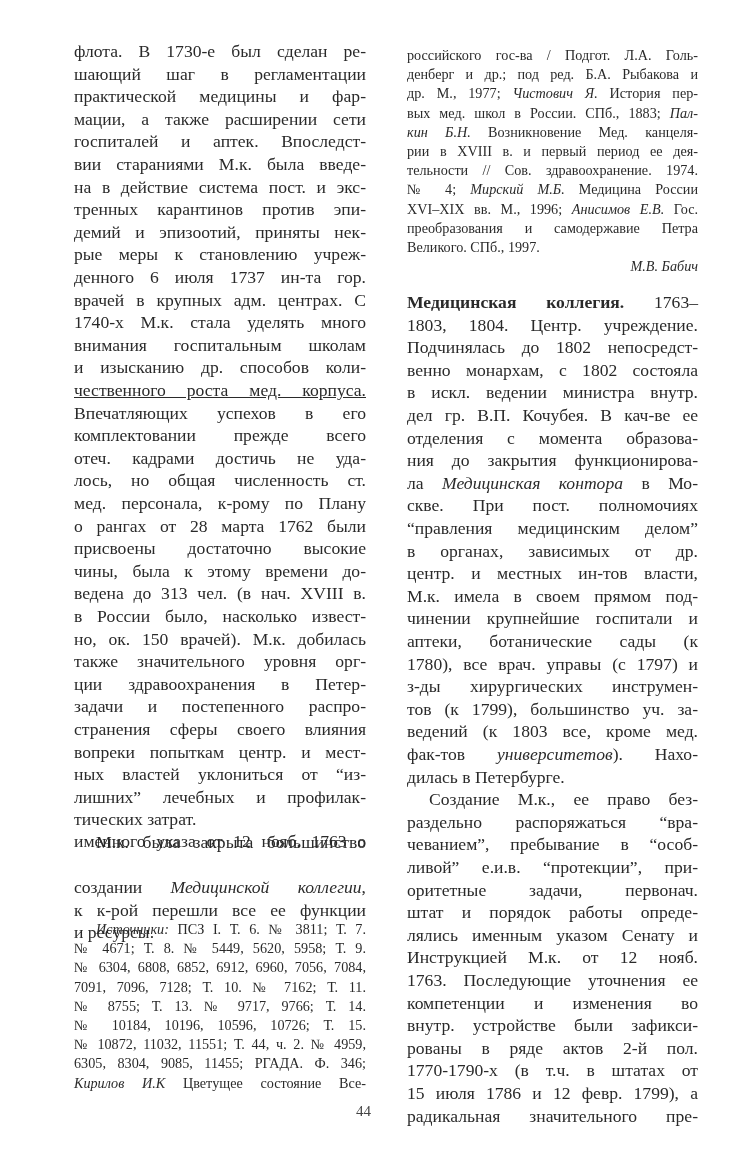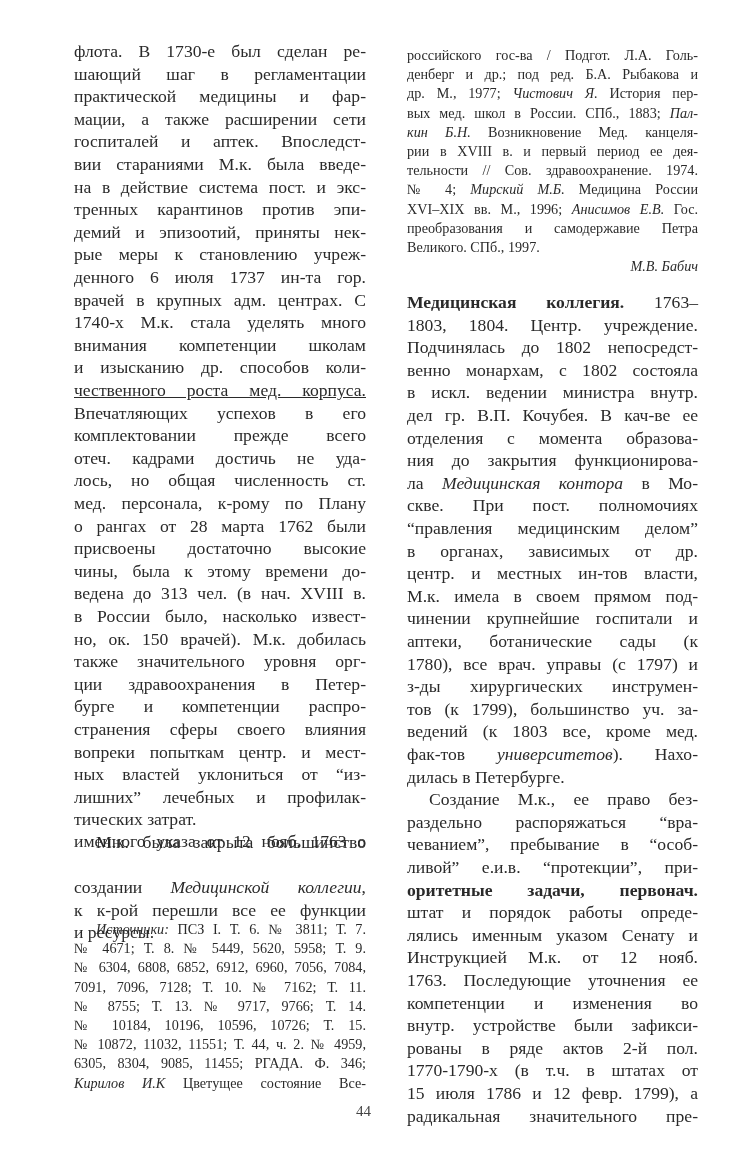--- a/index.html
+++ b/index.html
@@ -39,37 +39,37 @@
     <div class="ln main" style="top: 108.8px;"><span>мации, а также расширении сети</span></div>
     <div class="ln main" style="top: 131.4px;"><span>госпиталей и аптек. Впоследст-</span></div>
     <div class="ln main" style="top: 154px;"><span>вии стараниями М.к. была введе-</span></div>
     <div class="ln main" style="top: 176.6px;"><span>на в действие система пост. и экс-</span></div>
     <div class="ln main" style="top: 199.2px;"><span>тренных карантинов против эпи-</span></div>
     <div class="ln main" style="top: 221.8px;"><span>демий и эпизоотий, приняты нек-</span></div>
     <div class="ln main" style="top: 244.4px;"><span>рые меры к становлению учреж-</span></div>
     <div class="ln main" style="top: 267px;"><span>денного 6 июля 1737 ин-та гор.</span></div>
     <div class="ln main" style="top: 289.6px;"><span>врачей в крупных адм. центрах. С</span></div>
     <div class="ln main" style="top: 312.2px;"><span>1740-х М.к. стала уделять много</span></div>
-    <div class="ln main" style="top: 334.8px;"><span>внимания компетенции школам</span></div>
+    <div class="ln main" style="top: 334.8px;"><span>внимания госпитальным школам</span></div>
     <div class="ln main" style="top: 357.4px;"><span>и изысканию др. способов коли-</span></div>
     <div class="ln main" style="top: 380px; text-decoration: underline;"><span>чественного роста мед. корпуса.</span></div>
     <div class="ln main" style="top: 402.6px;"><span>Впечатляющих успехов в его</span></div>
     <div class="ln main" style="top: 425.2px;"><span>комплектовании прежде всего</span></div>
     <div class="ln main" style="top: 447.8px;"><span>отеч. кадрами достичь не уда-</span></div>
     <div class="ln main" style="top: 470.4px;"><span>лось, но общая численность ст.</span></div>
     <div class="ln main" style="top: 493px;"><span>мед. персонала, к-рому по Плану</span></div>
     <div class="ln main" style="top: 515.6px;"><span>о рангах от 28 марта 1762 были</span></div>
     <div class="ln main" style="top: 538.2px;"><span>присвоены достаточно высокие</span></div>
     <div class="ln main" style="top: 560.8px;"><span>чины, была к этому времени до-</span></div>
     <div class="ln main" style="top: 583.4px;"><span>ведена до 313 чел. (в нач. XVIII в.</span></div>
     <div class="ln main" style="top: 606px;"><span>в России было, насколько извест-</span></div>
     <div class="ln main" style="top: 628.6px;"><span>но, ок. 150 врачей). М.к. добилась</span></div>
     <div class="ln main" style="top: 651.2px;"><span>также значительного уровня орг-</span></div>
     <div class="ln main" style="top: 673.8px;"><span>ции здравоохранения в Петер-</span></div>
-    <div class="ln main" style="top: 696.4px;"><span>бурге и компетенции распро-</span></div>
+    <div class="ln main" style="top: 696.4px;"><span>задачи и постепенного распро-</span></div>
     <div class="ln main" style="top: 719px;"><span>странения сферы своего влияния</span></div>
     <div class="ln main" style="top: 741.6px;"><span>вопреки попыткам центр. и мест-</span></div>
     <div class="ln main" style="top: 764.2px;"><span>ных властей уклониться от “из-</span></div>
     <div class="ln main" style="top: 786.8px;"><span>лишних” лечебных и профилак-</span></div>
     <div class="ln main last" style="top: 809.4px;"><span>тических затрат.</span></div>
     <div class="ln main ind" style="top: 832px;"><span>М.к. была закрыта большинство</span></div>
     <div class="ln main" style="top: 831px;"><span>именного указа от 12 нояб. 1763 о</span></div>
     <div class="ln main" style="top: 877.2px;"><span>создании </span><span class="it">Медицинской коллегии</span><span>,</span></div>
     <div class="ln main" style="top: 899.8px;"><span>к к-рой перешли все ее функции</span></div>
     <div class="ln main last" style="top: 922.4px;"><span>и ресурсы.</span></div>
@@ -115,21 +115,21 @@
     <div class="ln main" style="top: 653.6px;"><span>1780), все врач. управы (с 1797) и</span></div>
     <div class="ln main" style="top: 676.2px;"><span>з-ды хирургических инструмен-</span></div>
     <div class="ln main" style="top: 698.8px;"><span>тов (к 1799), большинство уч. за-</span></div>
     <div class="ln main" style="top: 721.4px;"><span>ведений (к 1803 все, кроме мед.</span></div>
     <div class="ln main" style="top: 744px;"><span>фак-тов </span><span class="it">университетов</span><span>). Нахо-</span></div>
     <div class="ln main last" style="top: 766.6px;"><span>дилась в Петербурге.</span></div>
     <div class="ln main ind" style="top: 789.2px;"><span>Создание М.к., ее право без-</span></div>
     <div class="ln main" style="top: 811.8px;"><span>раздельно распоряжаться “вра-</span></div>
     <div class="ln main" style="top: 834.4px;"><span>чеванием”, пребывание в “особ-</span></div>
     <div class="ln main" style="top: 857px;"><span>ливой” е.и.в. “протекции”, при-</span></div>
-    <div class="ln main" style="top: 879.6px; font-weight: bold;"><span>оритетные задачи, первонач.</span></div>
+    <div class="ln main" style="top: 879.6px;"><span>оритетные задачи, первонач.</span></div>
     <div class="ln main" style="top: 902.2px;"><span>штат и порядок работы опреде-</span></div>
     <div class="ln main" style="top: 924.8px;"><span>лялись именным указом Сенату и</span></div>
     <div class="ln main" style="top: 947.4px;"><span>Инструкцией М.к. от 12 нояб.</span></div>
     <div class="ln main" style="top: 970px;"><span>1763. Последующие уточнения ее</span></div>
     <div class="ln main" style="top: 992.6px;"><span>компетенции и изменения во</span></div>
     <div class="ln main" style="top: 1015.2px;"><span>внутр. устройстве были зафикси-</span></div>
     <div class="ln main" style="top: 1037.8px;"><span>рованы в ряде актов 2-й пол.</span></div>
     <div class="ln main" style="top: 1060.4px;"><span>1770-1790-х (в т.ч. в штатах от</span></div>
     <div class="ln main" style="top: 1083px;"><span>15 июля 1786 и 12 февр. 1799), а</span></div>
     <div class="ln main" style="top: 1105.6px;"><span>радикальная значительного пре-</span></div>

